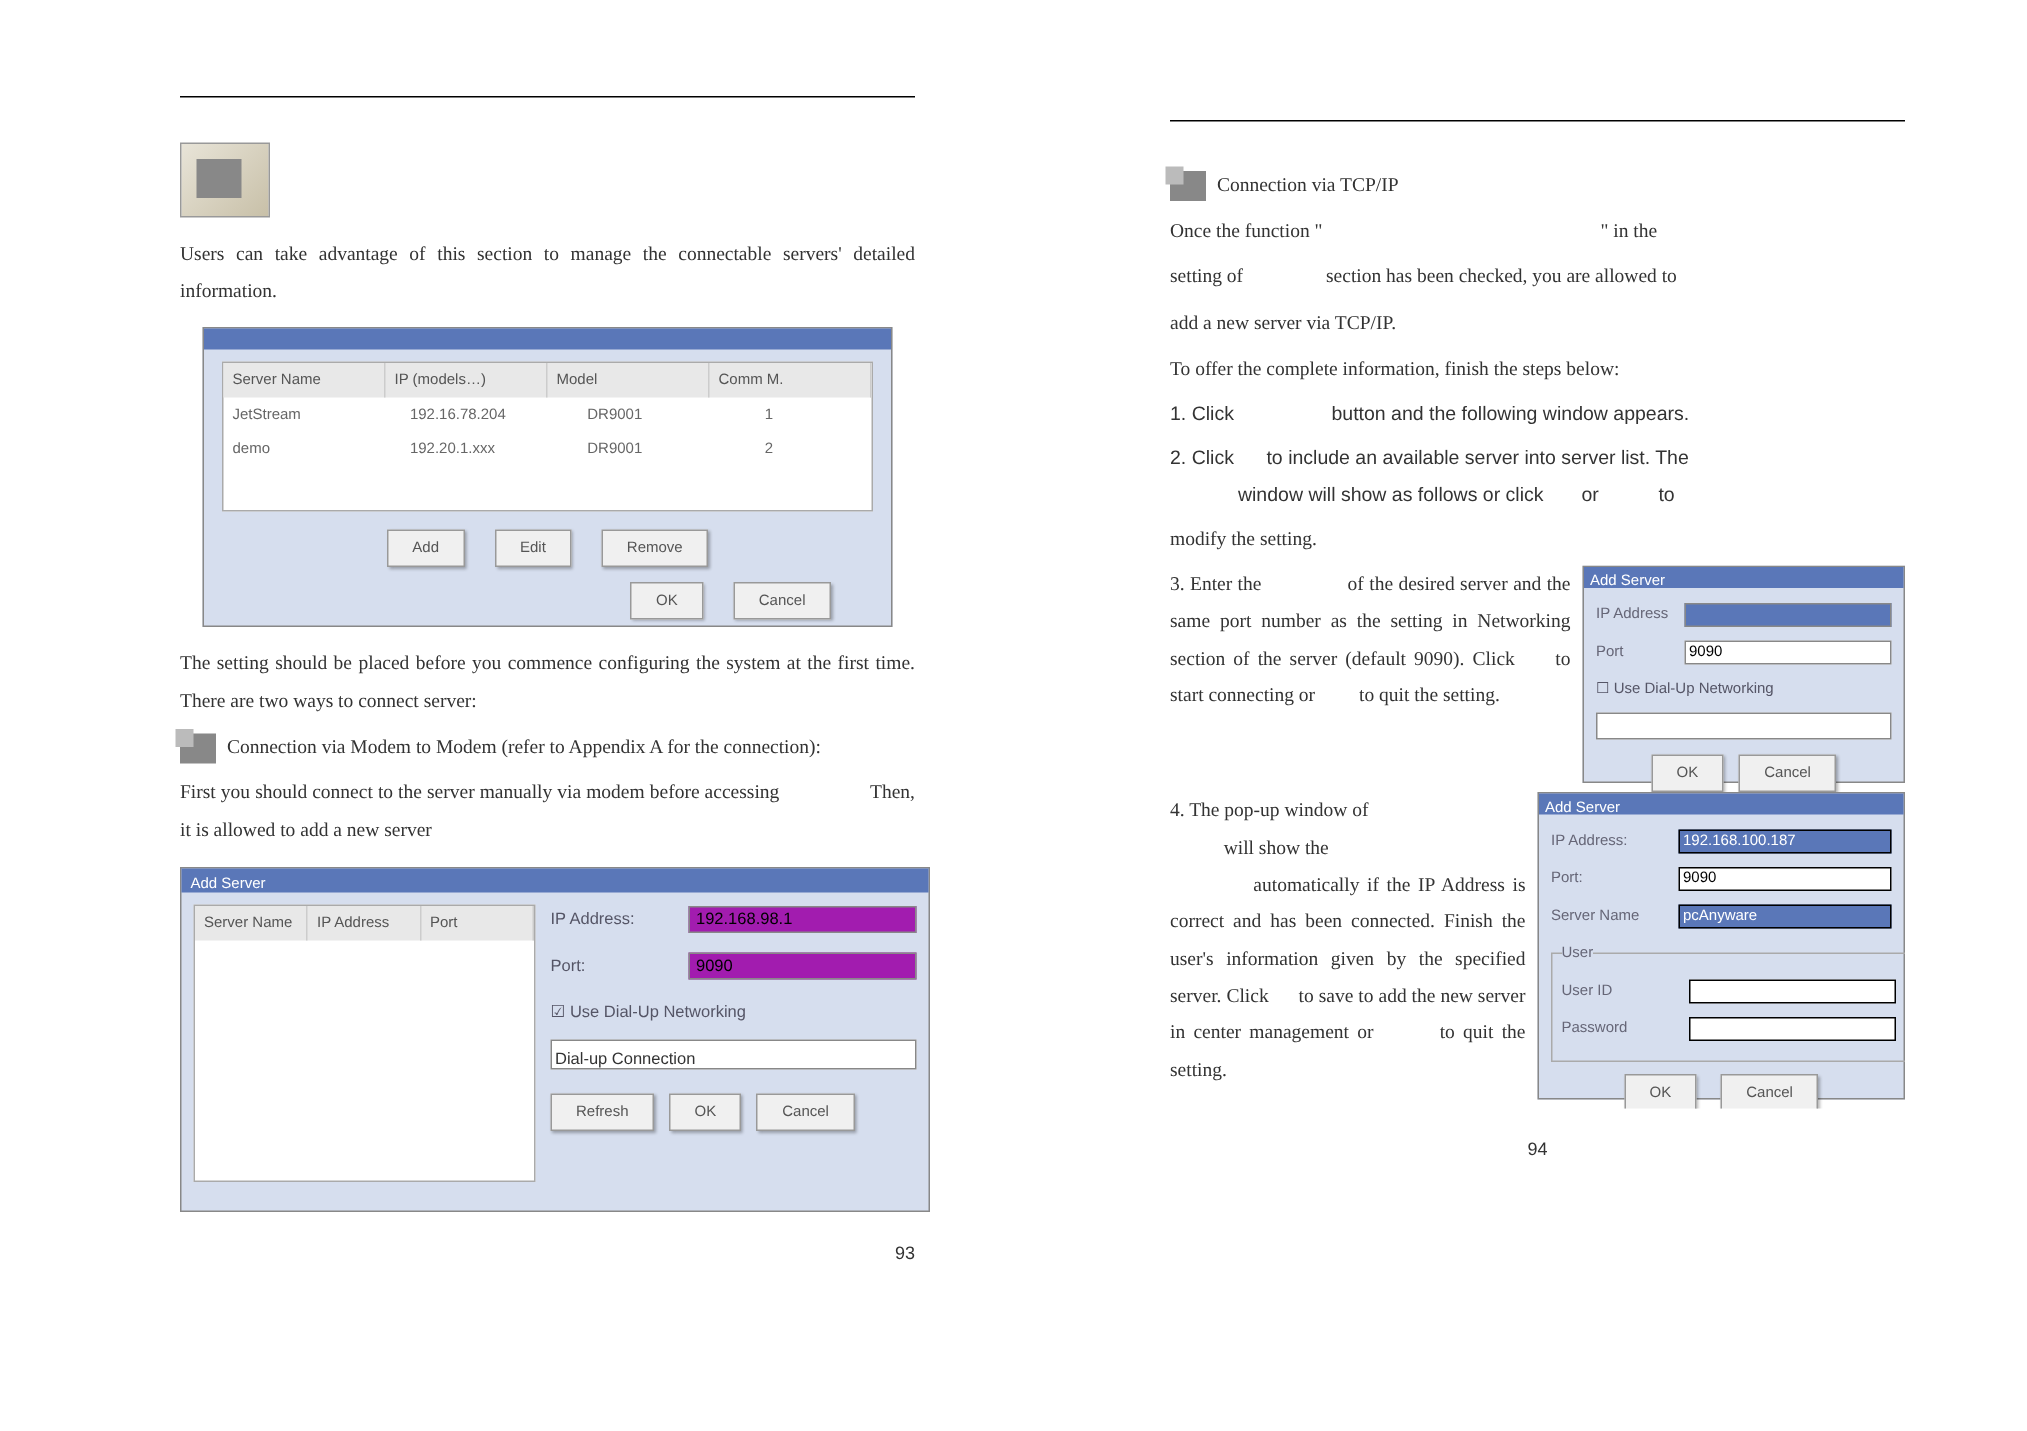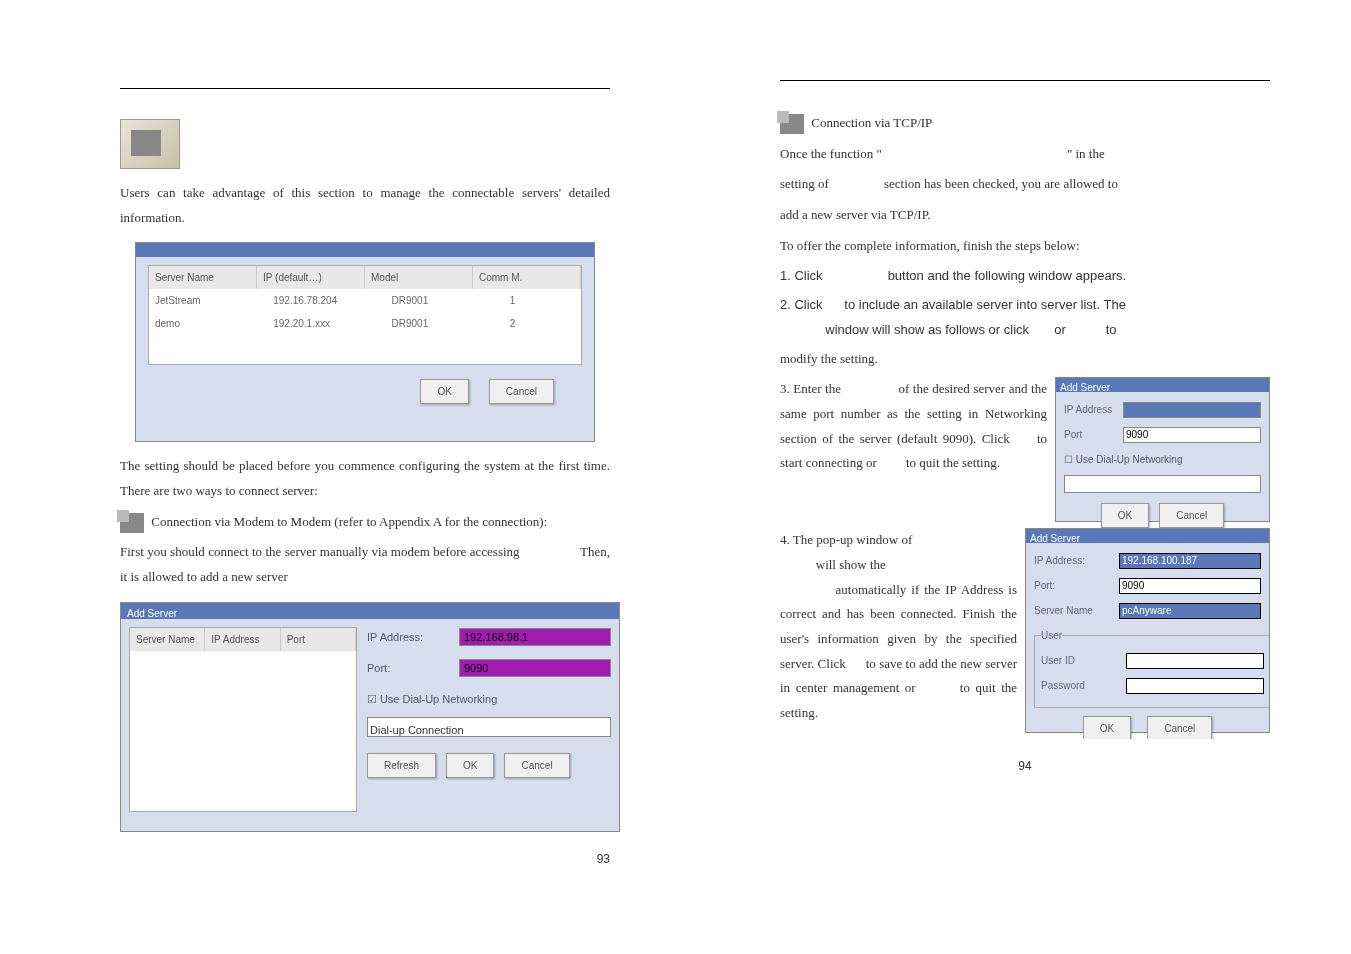--- a/index.html
+++ b/index.html
@@ -11,21 +11,21 @@
       font-size: 13px;
       color: #333;
       line-height: 1.9;
       position: relative;
     }
     .page {
       position: absolute;
       width: 530px;
       padding: 40px 20px 20px 20px;
     }
-    .page-left { left: 100px; top: 48px; }
+    .page-left { left: 100px; top: 24px; }
     .page-right { left: 760px; top: 40px; }
     .hr-line { border-top: 1.5px solid #000; margin-bottom: 30px; }
     .section-icon {
       width: 60px; height: 50px;
       background: linear-gradient(135deg,#e8e4d8,#c8c0a8);
       border: 1px solid #999;
       display: block;
       margin-bottom: 12px;
       position: relative;
     }
@@ -107,36 +107,41 @@
 <div class="page page-left">
   <div class="hr-line"></div>
   <span class="section-icon"></span>
   <p>Users can take advantage of this section to manage the connectable servers' detailed information.</p>
 
   <div class="screenshot sc1">
     <div class="titlebar"></div>
     <div class="list">
       <div class="lh">
         <span>Server Name</span>
-        <span>IP (default…)</span>
+        <span>IP (models…)</span>
         <span>Model</span>
         <span>Comm M.</span>
       </div>
       <div class="lr">
         <span>JetStream</span>
         <span>192.16.78.204</span>
         <span>DR9001</span>
         <span>1</span>
       </div>
       <div class="lr">
         <span>demo</span>
         <span>192.20.1.xxx</span>
         <span>DR9001</span>
         <span>2</span>
       </div>
+    </div>
+    <div class="btnrow">
+      <span class="btn">Add</span>
+      <span class="btn">Edit</span>
+      <span class="btn">Remove</span>
     </div>
     <div class="btnrow2">
       <span class="btn">OK</span>
       <span class="btn">Cancel</span>
     </div>
   </div>
 
   <p>The setting should be placed before you commence configuring the system at the first time.  There are two ways to connect server:</p>
   <p>
     <span class="small-icon"></span>

